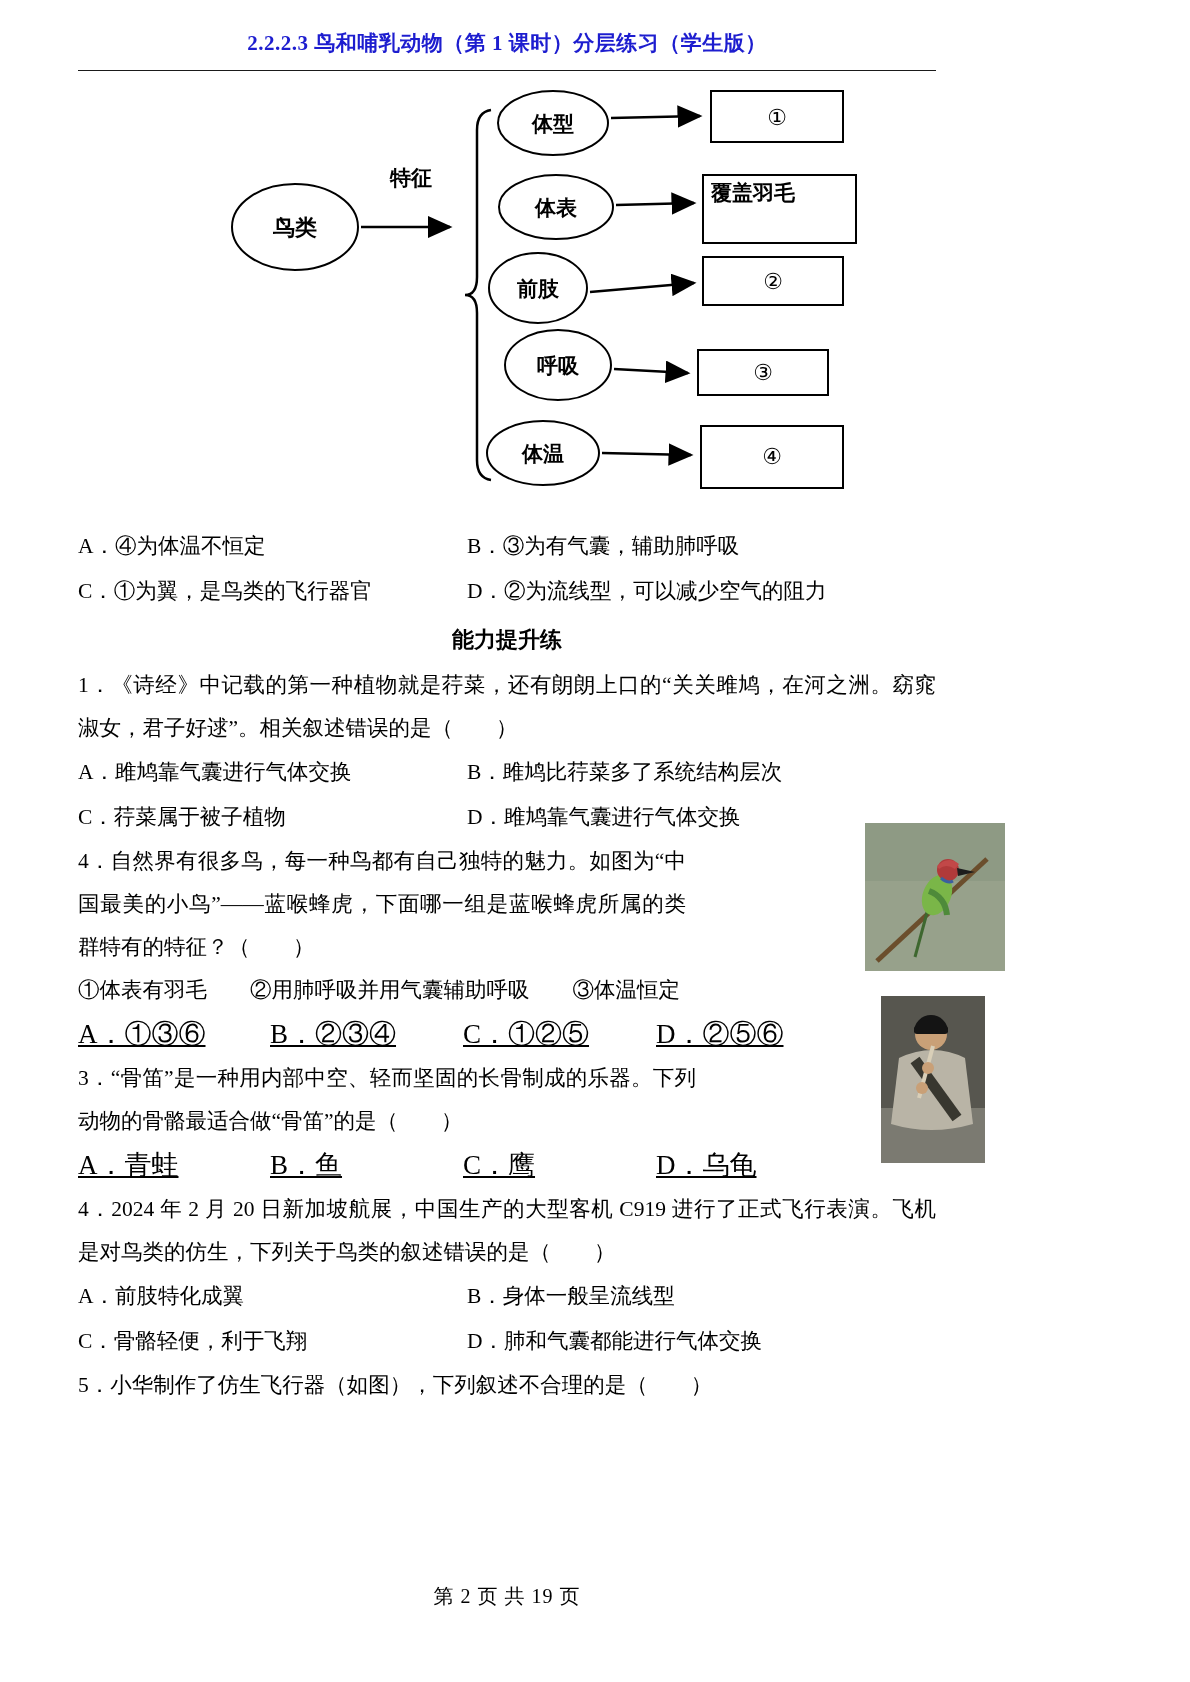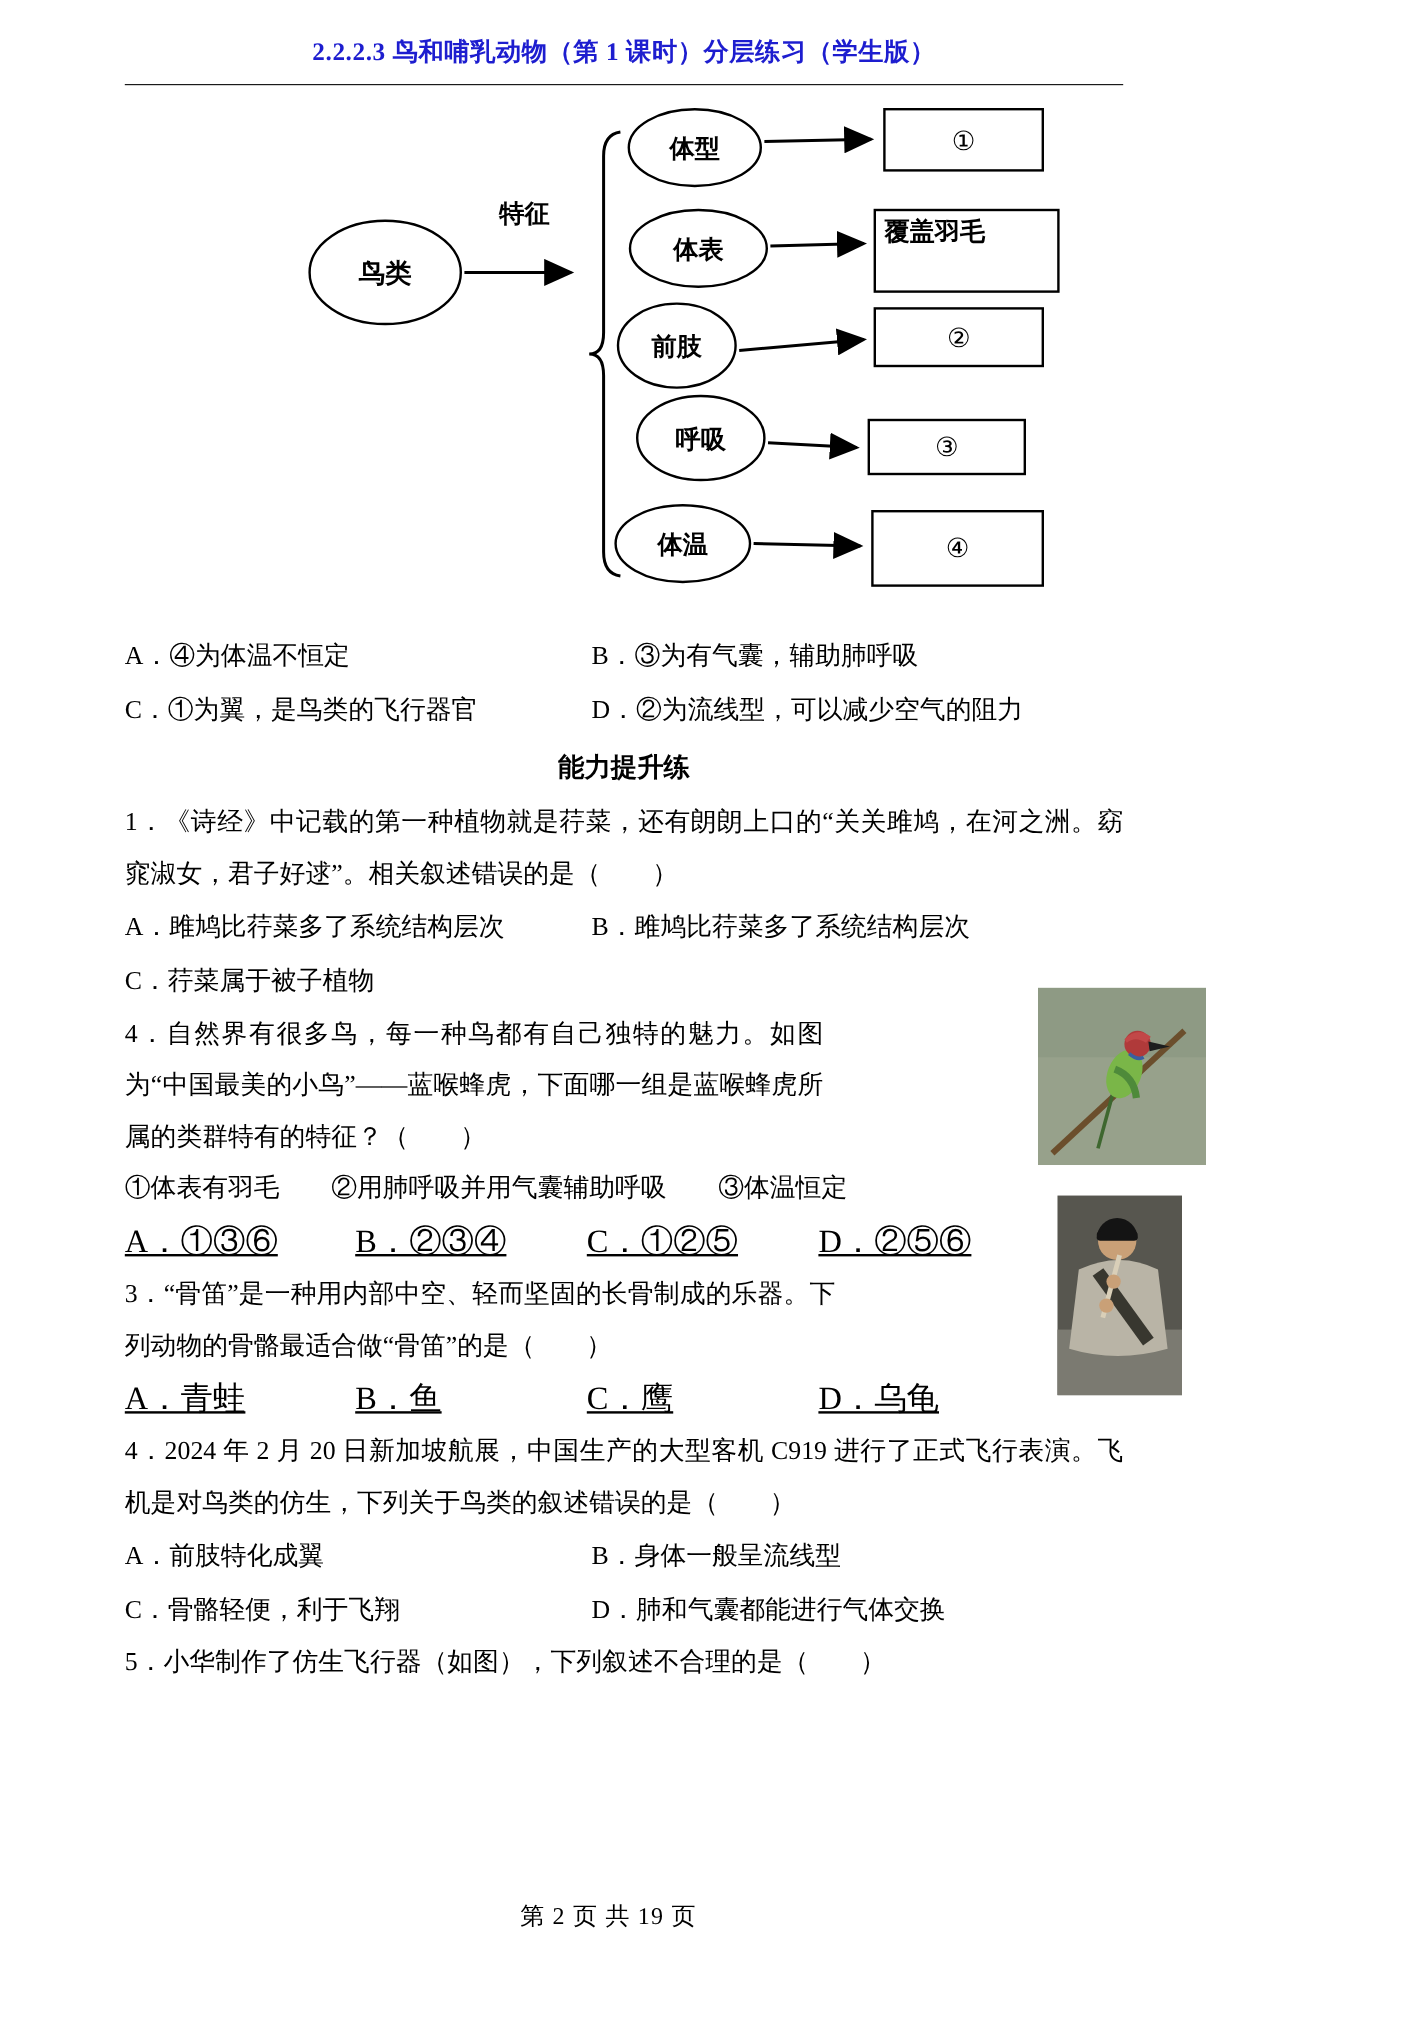--- a/index.html
+++ b/index.html
@@ -5,21 +5,21 @@
   * { margin:0; padding:0; box-sizing:border-box; }
   html,body { background:#ffffff; }
   body {
     width:1190px; height:1682px;
     font-family:"Liberation Serif","DejaVu Serif",serif;
     color:#000;
   }
   .page {
     position:relative;
     width:1014px; height:1682px;
-    padding:28px 78px 0 104px;
+    padding:28px 78px 0 78px;
     overflow:hidden;
     background:#fff;
   }
   .doc-title {
     text-align:center;
     font-size:21px; line-height:30px;
     font-weight:bold;
     color:#1d1dcf;
     letter-spacing:.5px;
   }
@@ -131,23 +131,24 @@
     <span>A．④为体温不恒定</span>
     <span>B．③为有气囊，辅助肺呼吸</span>
     <span>C．①为翼，是鸟类的飞行器官</span>
     <span>D．②为流线型，可以减少空气的阻力</span>
   </div>
 
   <div class="section-title">能力提升练</div>
 
   <p class="qtext">1．《诗经》中记载的第一种植物就是荇菜，还有朗朗上口的“关关雎鸠，在河之洲。窈窕淑女，君子好逑”。相关叙述错误的是（　　）</p>
   <div class="opt-grid2">
-    <span>A．雎鸠比荇菜多了系统结构层次</span>
+    <span>A．雎鸠靠气囊进行气体交换</span>
     <span>B．雎鸠比荇菜多了系统结构层次</span>
     <span>C．荇菜属于被子植物</span>
+    <span>D．雎鸠靠气囊进行气体交换</span>
   </div>
 
   <p class="qtext pad-img-right">4．自然界有很多鸟，每一种鸟都有自己独特的魅力。如图为“中国最美的小鸟”——蓝喉蜂虎，下面哪一组是蓝喉蜂虎所属的类群特有的特征？（　　）</p>
   <p class="features">①体表有羽毛　　②用肺呼吸并用气囊辅助呼吸　　③体温恒定</p>
   <div class="opt-row4">
     <span>A．①③⑥</span>
     <span>B．②③④</span>
     <span>C．①②⑤</span>
     <span>D．②⑤⑥</span>
   </div>

